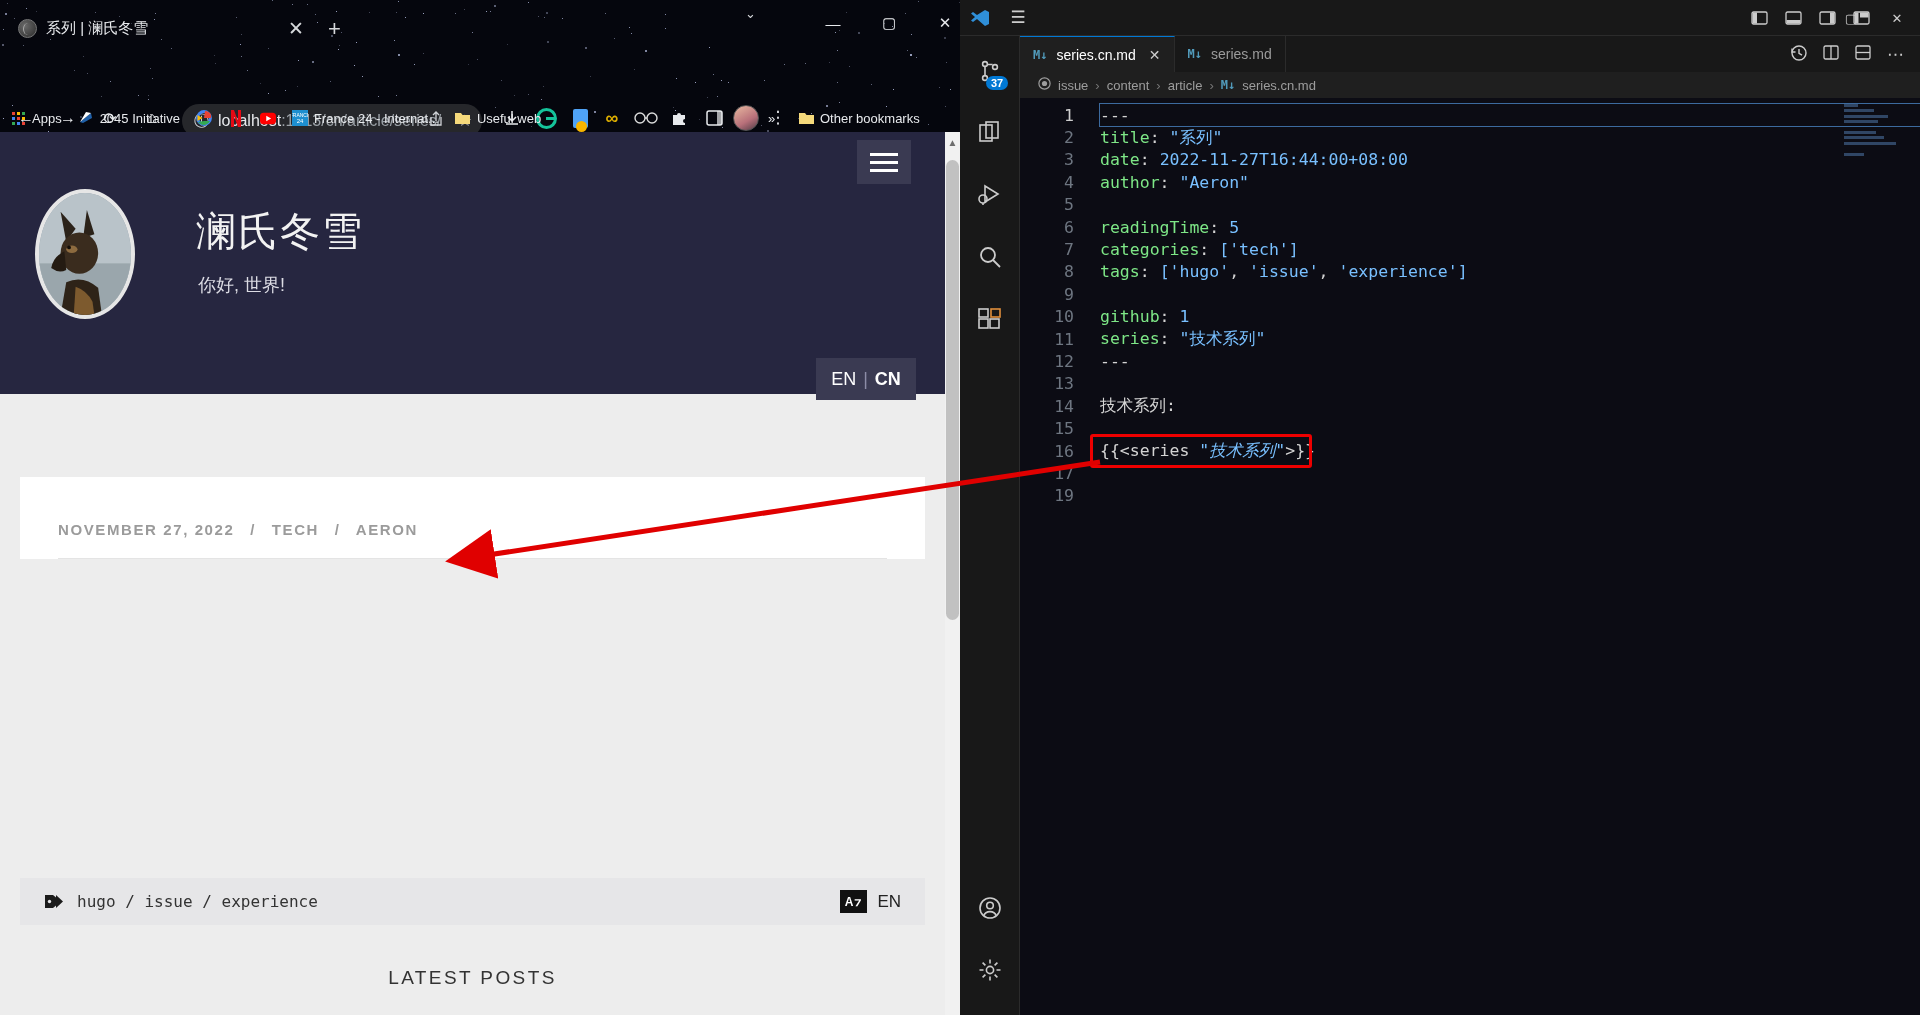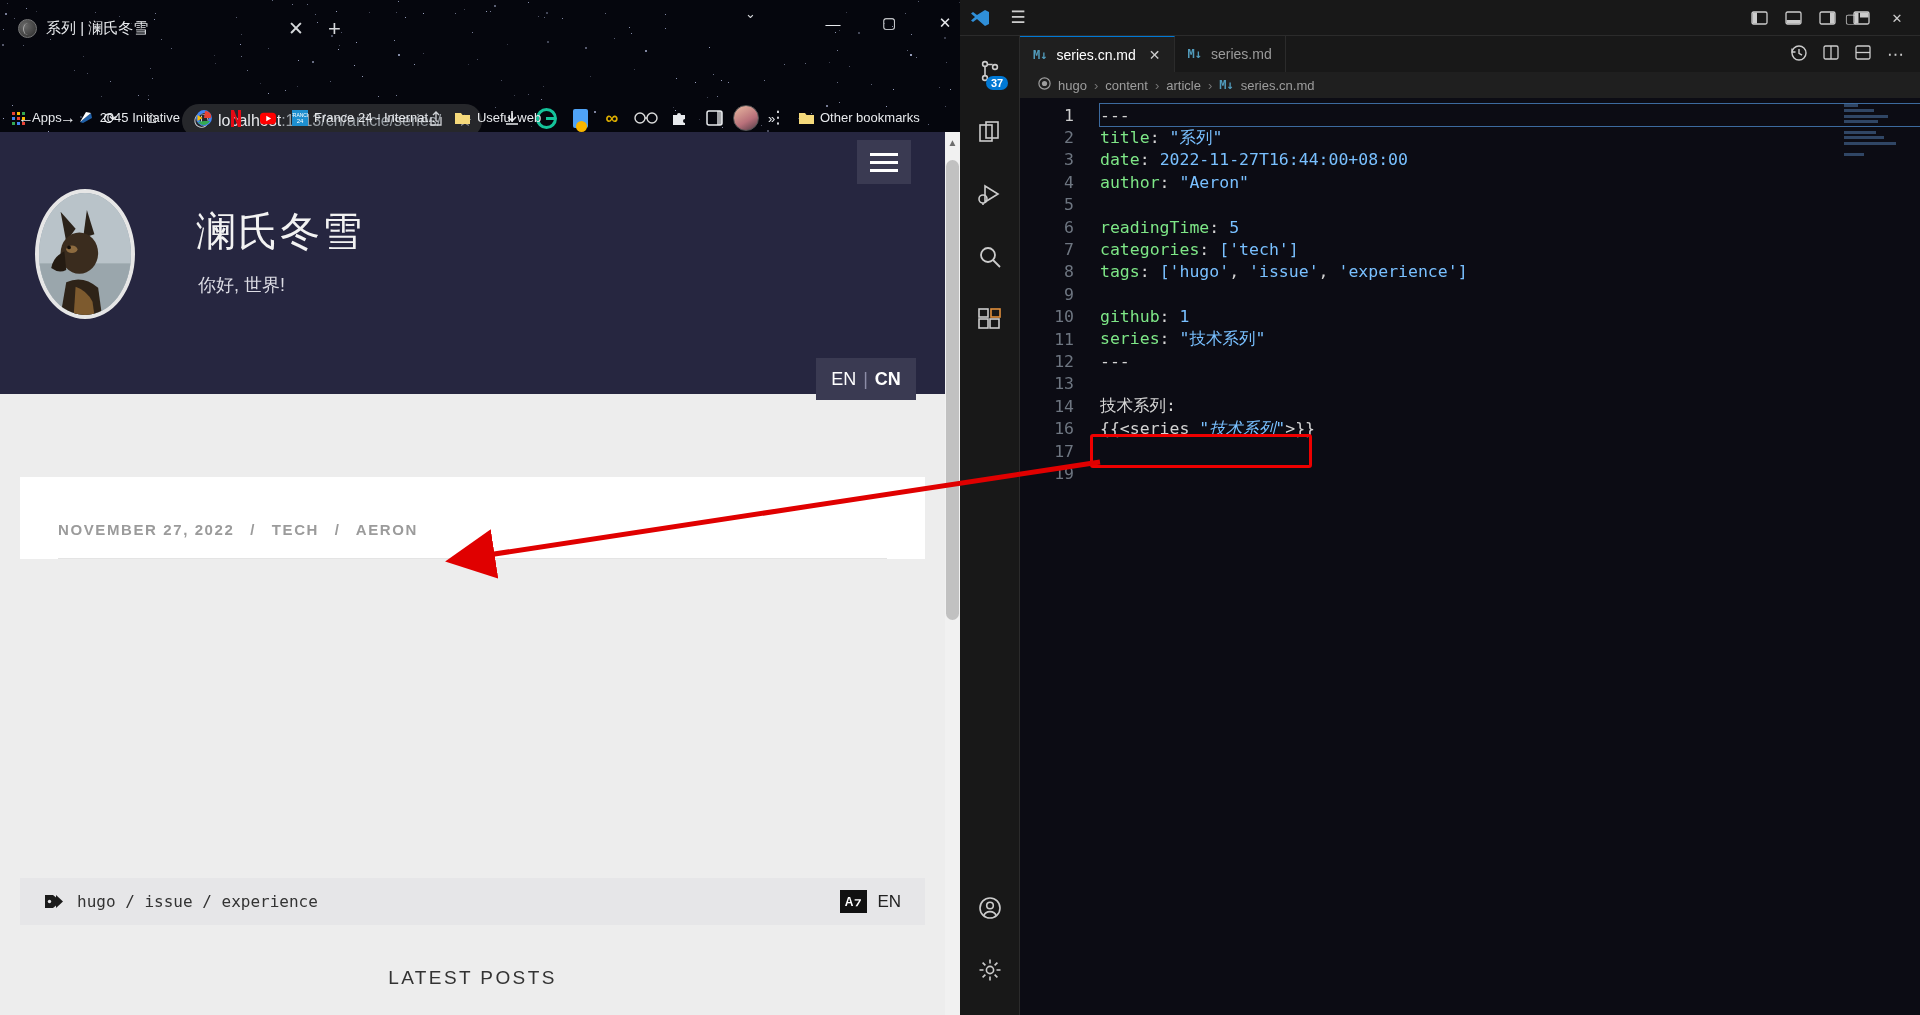--- a/index.html
+++ b/index.html
@@ -54,21 +54,21 @@
     position: absolute; left: 182px; top: 56px; width: 300px; height: 34px;
     background: #26272b; border-radius: 18px; display:flex; align-items:center;
     padding: 0 12px; gap: 9px;
   }
   .omni-text { font-size: 16px; color: #9aa0a6; white-space:nowrap; }
   .omni-text b { color: #e8eaed; font-weight: 400; }
   .omni-right { position:absolute; right:10px; top:7px; display:flex; gap:14px; color:#cfd2d6; font-size:16px;}
 
   .bookmarks { position:absolute; left:0; top:104px; width:960px; height:28px;
                display:flex; align-items:center; padding-left:10px; gap:16px; }
-  .bm { display:flex; gap:6px; color:#e8eaed; font-size:13px; white-space:nowrap;}
+  .bm { display:flex; align-items:center; gap:6px; color:#e8eaed; font-size:13px; white-space:nowrap;}
   .bm-ico { width:16px; height:16px; flex:none; display:flex;align-items:center;justify-content:center;}
 
   
   .page { position:absolute; left:0; top:132px; width:960px; height:883px; background:#ededed; overflow:hidden;}
   .hero { position:relative; width:945px; height:262px; background:#262640; }
   .hamburger {
     position:absolute; right:34px; top:8px; width:54px; height:44px; background:#3a3a52;
     display:flex; flex-direction:column; align-items:center; justify-content:center; gap:5px;
   }
   .hamburger span { display:block; width:28px; height:3px; background:#fff; }
@@ -697,21 +697,21 @@
           </div>
         </div>
 
         <div class="breadcrumb">
           <span>
             <svg width="13" height="13" viewBox="0 0 13 13">
                 <circle cx="6.5" cy="6.5" r="5.6" fill="none" stroke="#9d9d9d" stroke-width="1.2"></circle>
                 <circle cx="6.5" cy="6.5" r="2.6" fill="#9d9d9d"></circle>
               </svg>
           </span>
-          <span>hugo</span>
+          <span>issue</span>
           <span class="bc-sep">›</span>
           <span>content</span>
           <span class="bc-sep">›</span>
           <span>article</span>
           <span class="bc-sep">›</span>
           <span class="mdicon">M↓</span>
           <span>series.cn.md</span>
         </div>
 
         <div class="code" id="code">
@@ -735,20 +735,21 @@
             <div class="cline"><span class="lnum">5</span><span class="ctext"></span></div>
             <div class="cline"><span class="lnum">6</span><span class="ctext"><span class="k">readingTime</span><span class="p">: </span><span class="n">5</span></span></div>
             <div class="cline"><span class="lnum">7</span><span class="ctext"><span class="k">categories</span><span class="p">: </span><span class="s">[</span><span class="s">'tech'</span><span class="s">]</span></span></div>
             <div class="cline"><span class="lnum">8</span><span class="ctext"><span class="k">tags</span><span class="p">: </span><span class="s">[</span><span class="s">'hugo'</span><span class="p">, </span><span class="s">'issue'</span><span class="p">, </span><span class="s">'experience'</span><span class="s">]</span></span></div>
             <div class="cline"><span class="lnum">9</span><span class="ctext"></span></div>
             <div class="cline"><span class="lnum">10</span><span class="ctext"><span class="k">github</span><span class="p">: </span><span class="n">1</span></span></div>
             <div class="cline"><span class="lnum">11</span><span class="ctext"><span class="k">series</span><span class="p">: </span><span class="s">"技术系列"</span></span></div>
             <div class="cline"><span class="lnum">12</span><span class="ctext"><span class="p">---</span></span></div>
             <div class="cline"><span class="lnum">13</span><span class="ctext"></span></div>
             <div class="cline"><span class="lnum">14</span><span class="ctext"><span>技术系列:</span></span></div>
+            <div class="cline"><span class="lnum">15</span><span class="ctext"></span></div>
             <div class="cline"><span class="lnum">16</span><span class="ctext"><span>{{&lt;series </span><span class="s" style="font-style: italic;">"技术系列"</span><span>&gt;}}</span></span></div>
             <div class="cline"><span class="lnum">17</span><span class="ctext"></span></div>
             <div class="cline"><span class="lnum">19</span><span class="ctext"></span></div>
             <div class="cursor-line" style="top: 6px;"></div>
             <div class="redbox-code" style="top: 336px; left: 70px; width: 222px; height: 34px;"></div>
           </div>
       </div>
     </div>
   </div>
 

